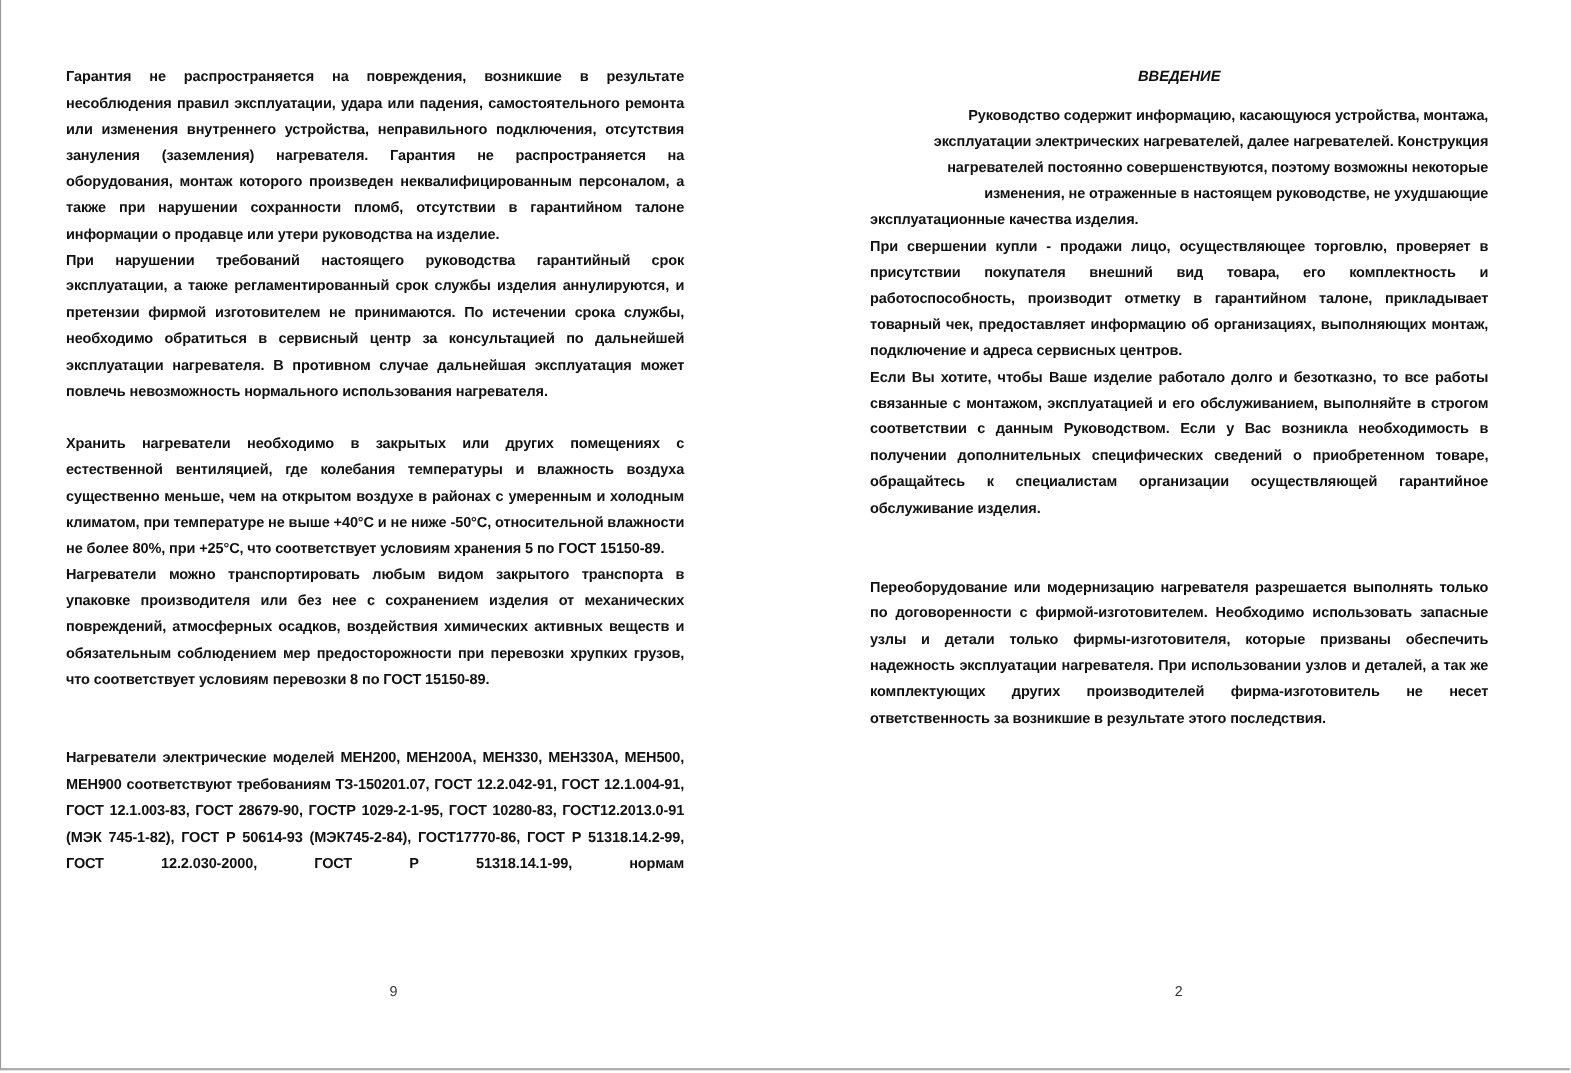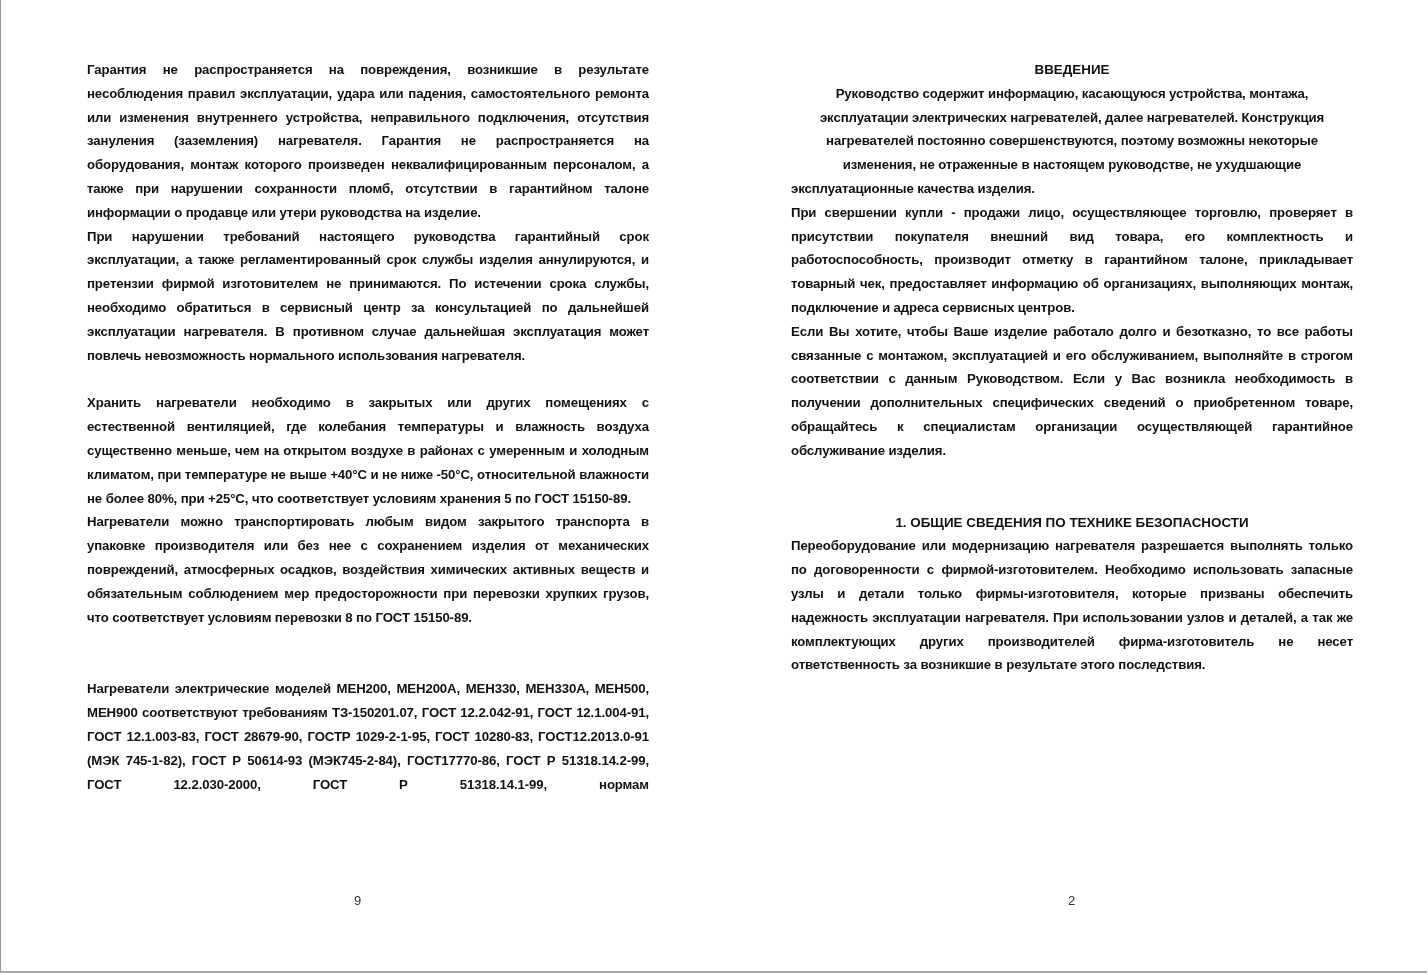--- a/index.html
+++ b/index.html
@@ -6,24 +6,24 @@
   body {
     width: 1428px; height: 975px; background: #ffffff; position: relative; overflow: hidden;
     font-family: "Liberation Sans", sans-serif; color: #111;
   }
   .frame {
     position: absolute; left: 0; top: 0; width: 1427px; height: 973px;
     border-left: 1px solid #9a9a9a; border-bottom: 2px solid #a8a8a8;
     box-sizing: border-box;
   }
   .page { position: absolute; top: 58px; width: 562px; font-size: 13.2px; line-height: 23.8px; }
-  .page.left { left: 87px; }
+  .page.left { left: 60px; }
   .page.right { left: 791px; }
   .p { text-align: justify; text-align-last: left; margin: 0; font-weight: 600; letter-spacing: -0.1px; }
-  .h { font-weight: 700; margin: 0; font-size: 13.4px; }
+  .h { font-weight: 700; margin: 0; font-size: 13.4px; font-style: italic; }
   .h.center { text-align: center; }
   .h.indent { padding-left: 6px; }
   .pagenum { position: absolute; top: 893px; font-size: 13px; color: #333; }
   .gap1 { height: 24px; }
   .gap2 { height: 48px; }
 </style>
 </head>
 <body>
 
 <div class="frame"></div>
@@ -34,20 +34,19 @@
   <div class="gap1"></div>
   <p class="p">Хранить нагреватели необходимо в закрытых или других помещениях с естественной вентиляцией, где колебания температуры и влажность воздуха существенно меньше, чем на открытом воздухе в районах с умеренным и холодным климатом, при температуре не выше +40°С и не ниже -50°С, относительной влажности не более 80%, при +25°С, что соответствует условиям хранения 5 по ГОСТ 15150-89.</p>
   <p class="p">Нагреватели можно транспортировать любым видом закрытого транспорта в упаковке производителя или без нее с сохранением изделия от механических повреждений, атмосферных осадков, воздействия химических активных веществ и обязательным соблюдением мер предосторожности при перевозки хрупких грузов, что соответствует условиям перевозки 8 по ГОСТ 15150-89.</p>
   <div class="gap2"></div>
   <p class="p" style="text-align-last: justify;">Нагреватели электрические моделей МЕН200, МЕН200А, МЕН330, МЕН330А, МЕН500, МЕН900 соответствуют требованиям ТЗ-150201.07, ГОСТ 12.2.042-91, ГОСТ 12.1.004-91, ГОСТ 12.1.003-83,  ГОСТ  28679-90, ГОСТР 1029-2-1-95,  ГОСТ  10280-83, ГОСТ12.2013.0-91 (МЭК 745-1-82), ГОСТ Р 50614-93 (МЭК745-2-84), ГОСТ17770-86, ГОСТ Р 51318.14.2-99, ГОСТ 12.2.030-2000, ГОСТ Р 51318.14.1-99, нормам</p>
 </div>
 <div class="pagenum" style="left:354px;">9</div>
 
 <div class="page right">
   <p class="h center">ВВЕДЕНИЕ</p>
-  <p class="p" style="text-align:center;">Руководство содержит информацию, касающуюся устройства, монтажа, эксплуатации электрических нагревателей, далее нагревателей. Конструкция нагревателей постоянно совершенствуются, поэтому возможны некоторые изменения, не отраженные в настоящем руководстве, не ухудшающие эксплуатационные качества изделия.</p>
+  <p class="p" style="text-align:right;margin-top:11px;">Руководство содержит информацию, касающуюся устройства, монтажа, эксплуатации электрических нагревателей, далее нагревателей. Конструкция нагревателей постоянно совершенствуются, поэтому возможны некоторые изменения, не отраженные в настоящем руководстве, не ухудшающие эксплуатационные качества изделия.</p>
   <p class="p">При свершении купли - продажи лицо, осуществляющее торговлю, проверяет в присутствии покупателя внешний вид товара, его комплектность и работоспособность, производит отметку в гарантийном талоне, прикладывает товарный чек, предоставляет информацию об организациях, выполняющих монтаж, подключение и адреса сервисных центров.</p>
   <p class="p">Если Вы хотите, чтобы Ваше изделие работало долго и безотказно, то все работы связанные с монтажом, эксплуатацией и его обслуживанием, выполняйте в строгом соответствии с данным Руководством. Если у Вас возникла необходимость в получении дополнительных специфических сведений о приобретенном товаре, обращайтесь к специалистам организации осуществляющей гарантийное обслуживание изделия.</p>
   <div class="gap2"></div>
-  <p class="h center">1. ОБЩИЕ СВЕДЕНИЯ ПО ТЕХНИКЕ БЕЗОПАСНОСТИ</p>
   <p class="p">Переоборудование или модернизацию нагревателя разрешается выполнять только по договоренности с фирмой-изготовителем. Необходимо использовать запасные узлы и детали только фирмы-изготовителя, которые призваны обеспечить надежность эксплуатации нагревателя. При использовании узлов и деталей, а так же комплектующих других производителей фирма-изготовитель не несет ответственность за возникшие в результате этого последствия.</p>
 </div>
 <div class="pagenum" style="left:1068px;">2</div>
 
 </body></html>

